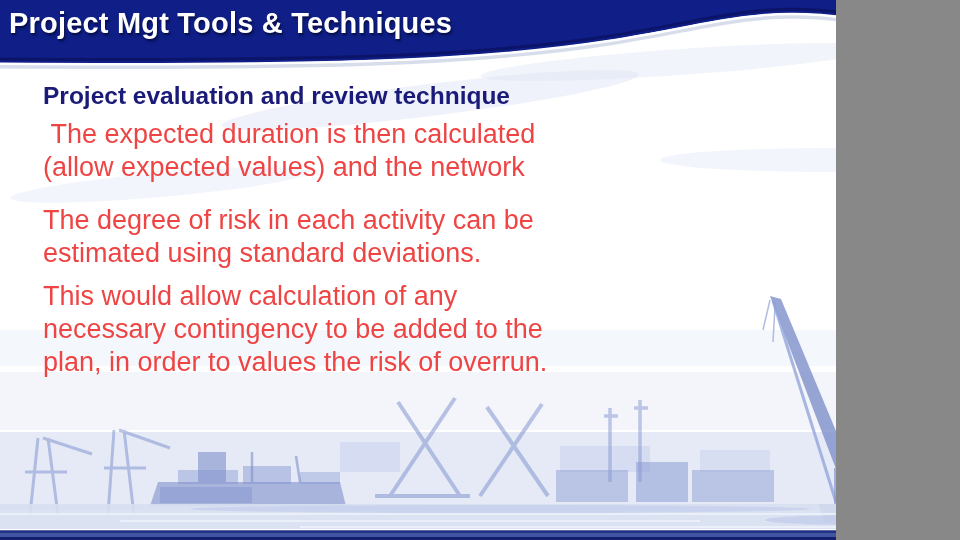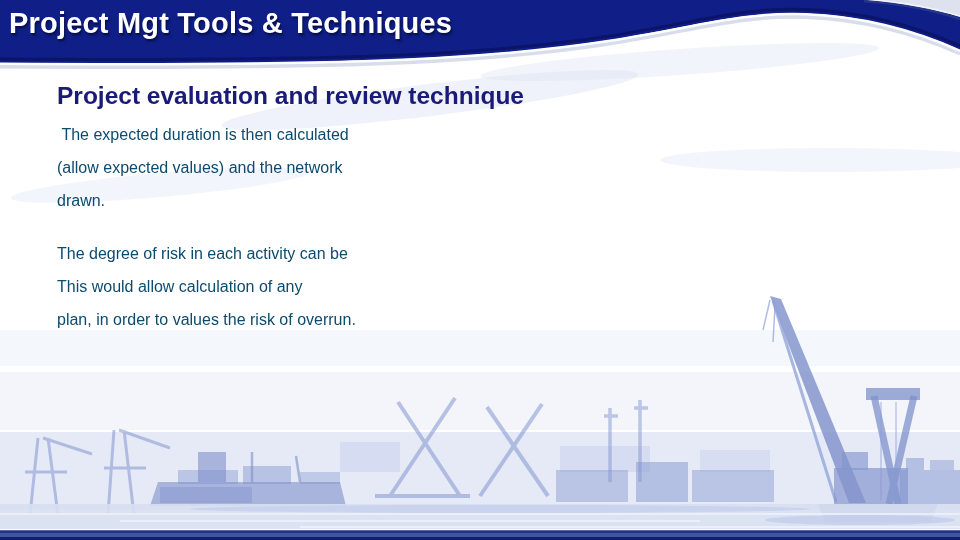--- a/index.html
+++ b/index.html
@@ -1,19 +1,19 @@
 <!DOCTYPE html>
 <html><head>
 <meta charset="utf-8">
 <style>
   html, body { margin: 0; padding: 0; background: #888; }
   * { box-sizing: border-box; }
   .slide {
     position: relative;
-    width: 960px; height: 540px;
+    width: 836px; height: 540px;
     background: #ffffff;
     overflow: hidden;
     font-family: "Liberation Sans", "DejaVu Sans", sans-serif;
   }
   
   .watermark {
     position: absolute; inset: 0;
     width: 960px; height: 540px;
     z-index: 0;
   }
@@ -29,38 +29,38 @@
     z-index: 3;
     color: #ffffff;
     font-size: 29px;
     font-weight: bold;
     letter-spacing: 0.2px;
     white-space: pre;
     text-shadow: 1px 2px 1px rgba(5,10,50,0.55), 2px 3px 3px rgba(5,10,50,0.3);
   }
   
   .content {
-    position: absolute; left: 57px; top: 80px;
+    position: absolute; left: 43px; top: 80px;
     width: 600px;
     z-index: 1;
   }
   .heading-line {
     color: #1a1a78;
     font-size: 24.5px;
     font-weight: bold;
     line-height: 32px;
     white-space: pre;
   }
   .para { margin: 0; }
   .para-1 { margin-top: 6px; }
   .para-2 { margin-top: 20px; }
-  .para-3 { }
+  .para-3 { margin-top: 10px; }
   .body-line {
-    color: #0c4a6e;
-    font-size: 16px;
+    color: #ef4444;
+    font-size: 27px;
     line-height: 33px;
     white-space: pre;
   }
   
   .footer {
     position: absolute; left: 0; bottom: 0;
     width: 960px; height: 11px;
     z-index: 2;
     background: linear-gradient(to bottom,
       #ffffff 0px, #ffffff 1px,
@@ -157,26 +157,27 @@
     <div class="slide-title">Project Mgt Tools &amp; Techniques</div>
   </div>
 
   <div class="content">
     <div>
       <div class="heading-line">Project evaluation and review technique</div>
     </div>
     <div class="para para-1">
       <div class="body-line">&nbsp;The expected duration is then calculated</div>
       <div class="body-line">(allow expected values) and the network</div>
-      <div class="body-line">drawn.</div>
     </div>
     <div class="para para-2">
       <div class="body-line">The degree of risk in each activity can be</div>
+      <div class="body-line">estimated using standard deviations.</div>
     </div>
     <div class="para para-3">
       <div class="body-line">This would allow calculation of any</div>
+      <div class="body-line">necessary contingency to be added to the</div>
       <div class="body-line">plan, in order to values the risk of overrun.</div>
     </div>
   </div>
 
   <div class="footer"></div>
 
 </div>
 
 </body></html>

